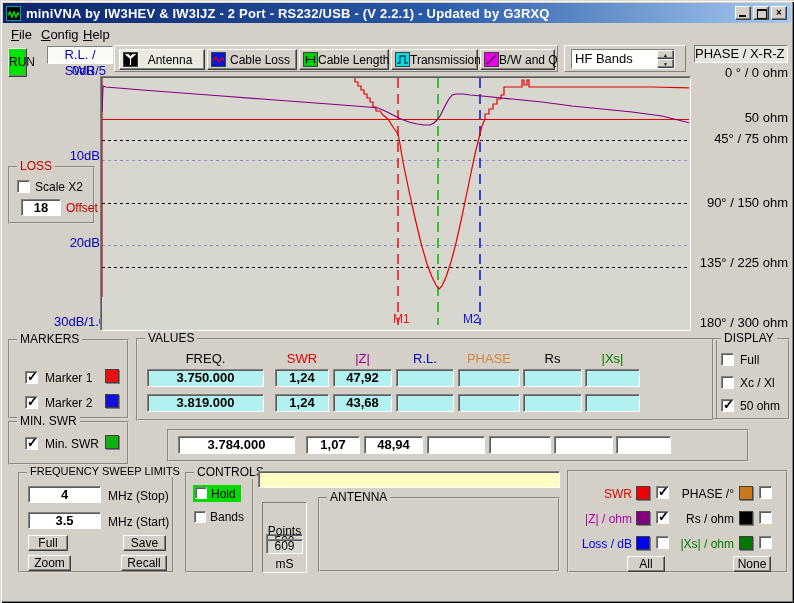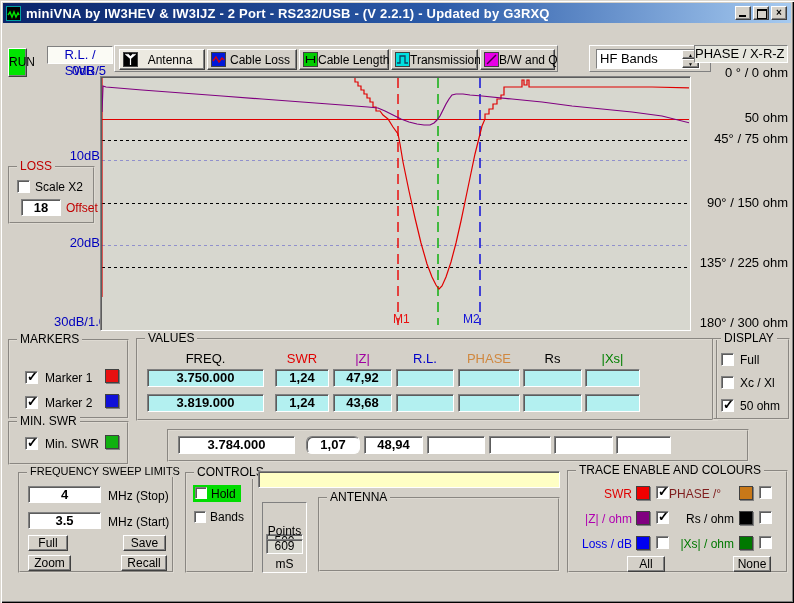--- a/index.html
+++ b/index.html
@@ -55,20 +55,25 @@
         </svg>
     </div>
     <span class="title-text">miniVNA by IW3HEV &amp; IW3IJZ - 2 Port - RS232/USB -  (V 2.2.1) - Updated by G3RXQ</span>
     <div class="tbtns">
       <div class="tbtn glyph-min"></div>
       <div class="tbtn glyph-max"></div>
       <div class="tbtn">×</div>
     </div>
   </div>
 
+  <div class="menubar">
+    <span class="menu-item" style="left:5px;">File</span>
+    <span class="menu-item" style="left:35px;">Config</span>
+    <span class="menu-item" style="left:77px;">Help</span>
+  </div>
 
   <div class="btn" style="left:8px;top:48px;width:19px;height:29px;background:#00e400;line-height:27px;">RUN</div>
   <div class="sunken" style="position:absolute;left:47px;top:46px;width:66px;height:18px;background:#fbfbf5;
        color:#0000bd;font-size:13px;text-align:center;line-height:16px;">R.L. / SWR</div>
 
   <div class="raised-panel" style="left:114px;top:45px;width:444px;height:27px;">
     <div class="tabbtn active" style="left:4px;width:86px;">
       <span class="ticon" style="background:#000;">
         <svg width="13" height="13" viewBox="0 0 13 13">
             <path d="M6.5,12 V5 M1.5,1 L6.5,5.5 L11.5,1 M3.5,1 L6.5,4 L9.5,1" stroke="#fff" stroke-width="1.2" fill="none"></path>
@@ -103,21 +108,21 @@
     <div class="tabbtn" style="left:365px;width:75px;">
       <span class="ticon" style="background:#e800e8;">
         <svg width="13" height="13" viewBox="0 0 13 13">
             <path d="M2,11 L11,2" stroke="#400040" stroke-width="1.5" fill="none"></path>
           </svg>
       </span>
       <span class="tlabel">B/W and Q</span>
     </div>
   </div>
 
-  <div class="raised-panel" style="left:564px;top:45px;width:122px;height:27px;margin-left:25px;">
+  <div class="raised-panel" style="left:564px;top:45px;width:122px;height:27px;">
     <div class="sunken" style="position:absolute;left:6px;top:3px;width:104px;height:20px;background:#fff;"></div>
     <div style="position:absolute;left:10px;top:5px;font-size:13px;">HF Bands</div>
     <div style="position:absolute;left:92px;top:4px;width:17px;height:18px;">
       <div class="btn" style="left:0;top:0;width:17px;height:9px;font-size:5px;line-height:8px;">▲</div>
       <div class="btn" style="left:0;top:9px;width:17px;height:9px;font-size:5px;line-height:8px;">▼</div>
     </div>
   </div>
 
   <div class="sunken" style="position:absolute;left:694px;top:45px;width:94px;height:18px;background:#e6e6de;
        font-size:13px;text-align:left;line-height:16px;">PHASE / X-R-Z</div>
@@ -204,21 +209,21 @@
     <div class="vfield" style="left:137px;top:54px;width:54px;">1,24</div>
     <div class="vfield" style="left:195px;top:54px;width:59px;">43,68</div>
     <div class="vfield" style="left:258px;top:54px;width:58px;"></div>
     <div class="vfield" style="left:320px;top:54px;width:62px;"></div>
     <div class="vfield" style="left:385px;top:54px;width:59px;"></div>
     <div class="vfield" style="left:447px;top:54px;width:55px;"></div>
   </div>
 
   <div class="gb" style="left:136px;top:429px;width:582px;height:33px;margin-left:31px;">
     <div class="vfield white" style="left:9px;top:5px;width:117px;">3.784.000</div>
-    <div class="vfield white" style="left:137px;top:5px;width:54px;border-radius:6px;">1,07</div>
+    <div class="vfield white" style="left:137px;top:5px;width:54px;">1,07</div>
     <div class="vfield white" style="left:195px;top:5px;width:59px;">48,94</div>
     <div class="vfield white" style="left:258px;top:5px;width:58px;"></div>
     <div class="vfield white" style="left:320px;top:5px;width:62px;"></div>
     <div class="vfield white" style="left:385px;top:5px;width:59px;"></div>
     <div class="vfield white" style="left:447px;top:5px;width:55px;"></div>
   </div>
 
   <div class="gb" style="left:712px;top:338px;width:78px;height:82px;">
     <span class="legend">DISPLAY</span>
     <span class="cb" style="left:7px;top:13px;" data-checked="false"></span>
@@ -258,26 +263,25 @@
     <div class="lbl" style="left:0;top:21px;width:43px;text-align:center;">Points</div>
     <div class="field" style="left:3px;top:36px;width:37px;height:15px;background:#d8d8d0;font-size:12px;line-height:13px;">609</div>
     <div class="lbl" style="left:0;top:54px;width:43px;text-align:center;">mS</div>
   </div>
 
   <div class="gb" style="left:318px;top:497px;width:242px;height:75px;">
     <span class="legend">ANTENNA</span>
   </div>
 
   <div class="gb" style="left:567px;top:470px;width:221px;height:103px;">
-    <span class="legend">TRACE ENABLE AND COLOURS</span>
 
     <span class="lbl" style="left: 2px; top: 15px; width: 61px; text-align: right; color: rgb(224, 0, 0);">SWR</span>
     <span class="swatch" style="left: 67px; top: 14px; background-color: rgb(240, 0, 0);"></span>
     <span class="cb" style="left:87px;top:14px;" data-checked="true"></span>
-    <span class="lbl" style="left: 100px; top: 15px; width: 65px; text-align: left; color: #7f1d1d;">PHASE /°</span>
+    <span class="lbl" style="left: 100px; top: 15px; width: 65px; text-align: right; color: #000000;">PHASE /°</span>
     <span class="swatch" style="left: 170px; top: 14px; background-color: rgb(200, 120, 24);"></span>
     <span class="cb" style="left:190px;top:14px;" data-checked="false"></span>
 
     <span class="lbl" style="left: 2px; top: 40px; width: 61px; text-align: right; color: rgb(176, 0, 176);">|Z| / ohm</span>
     <span class="swatch" style="left: 67px; top: 39px; background-color: rgb(128, 0, 128);"></span>
     <span class="cb" style="left:87px;top:39px;" data-checked="true"></span>
     <span class="lbl" style="left: 100px; top: 40px; width: 65px; text-align: right; color: rgb(0, 0, 0);">Rs / ohm</span>
     <span class="swatch" style="left: 170px; top: 39px; background-color: rgb(0, 0, 0);"></span>
     <span class="cb" style="left:190px;top:39px;" data-checked="false"></span>
 

